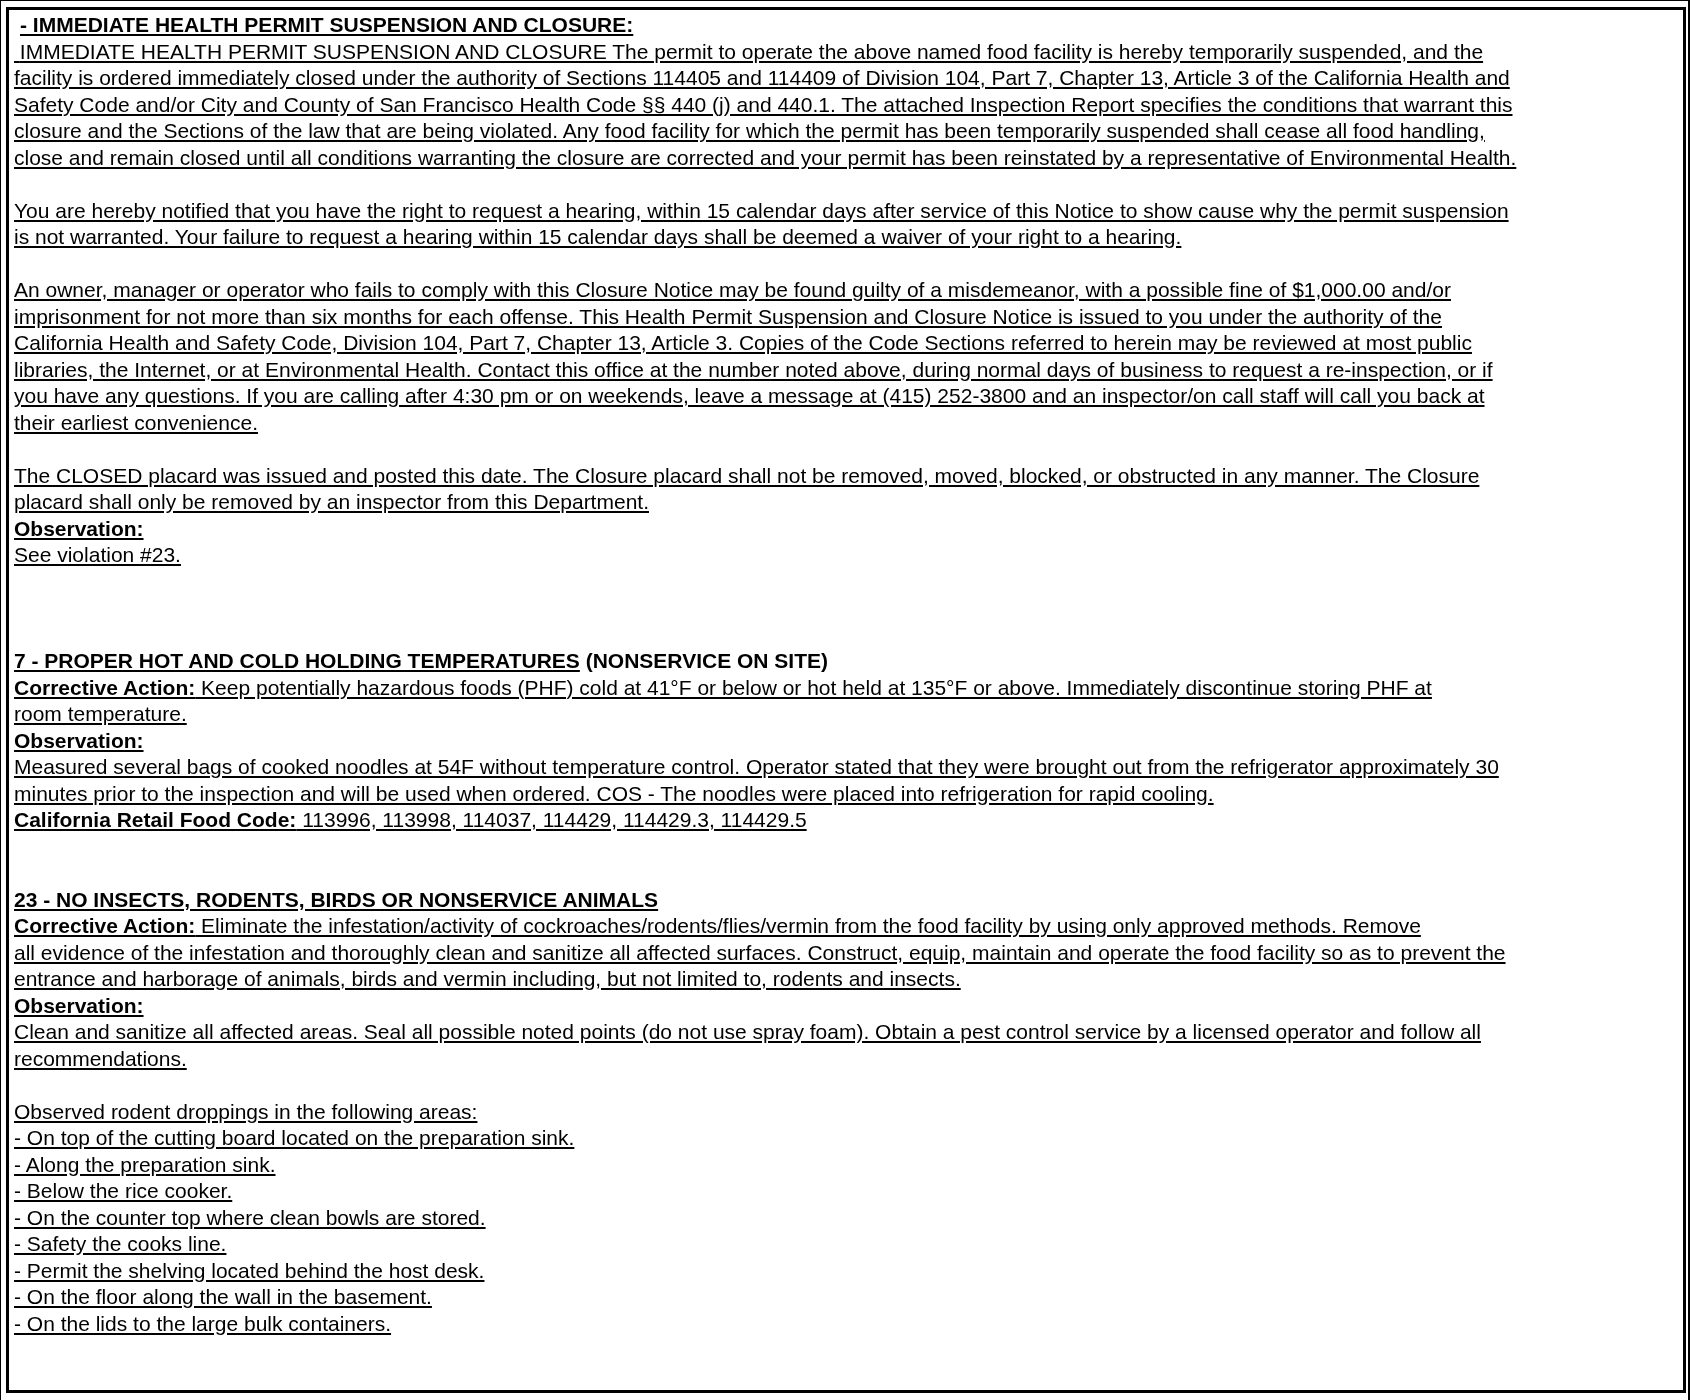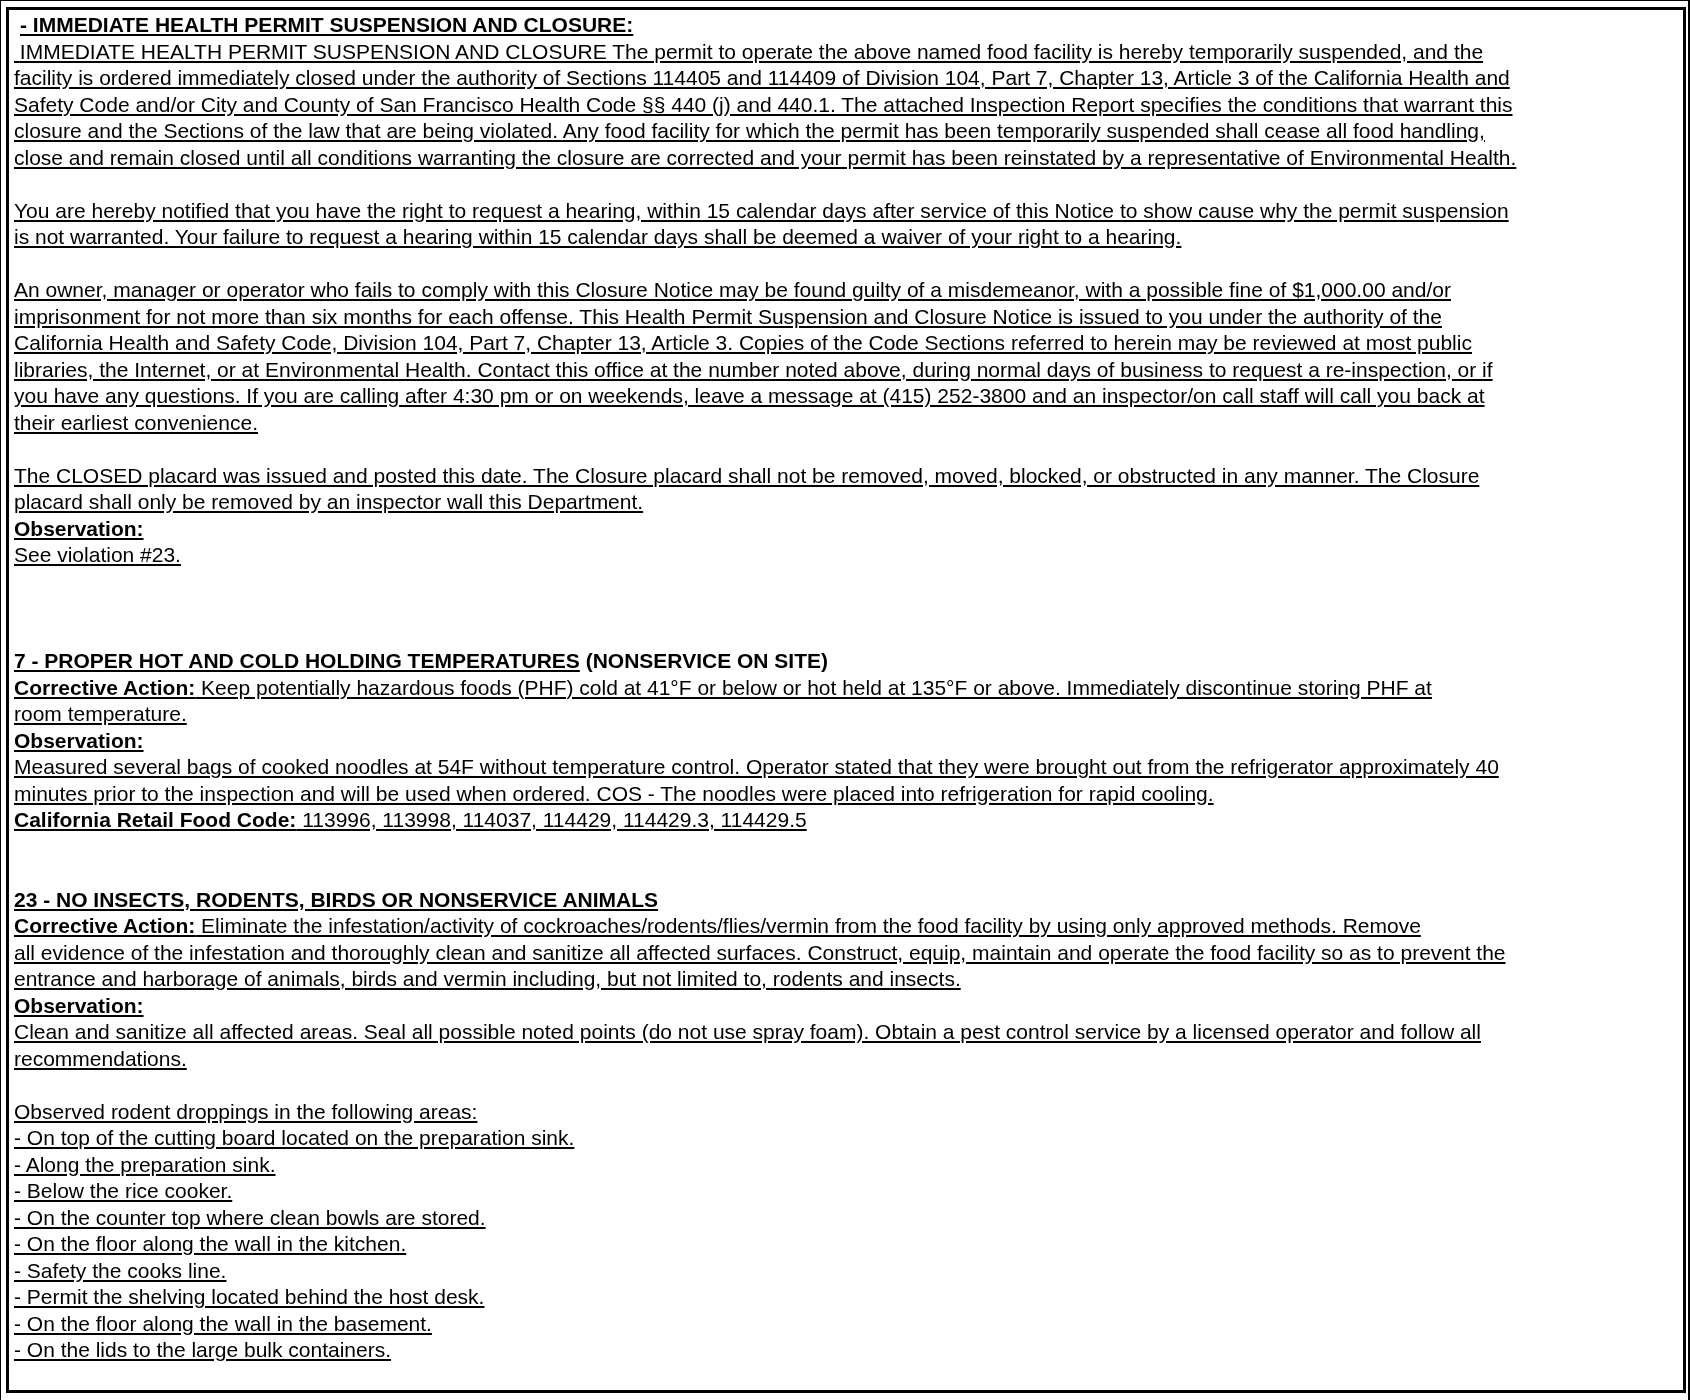--- a/index.html
+++ b/index.html
@@ -64,50 +64,49 @@
 is not warranted. Your failure to request a hearing within 15 calendar days shall be deemed a waiver of your right to a hearing.</div>
     <div class="blank"></div>
     <div class="para">An owner, manager or operator who fails to comply with this Closure Notice may be found guilty of a misdemeanor, with a possible fine of $1,000.00 and/or
 imprisonment for not more than six months for each offense. This Health Permit Suspension and Closure Notice is issued to you under the authority of the
 California Health and Safety Code, Division 104, Part 7, Chapter 13, Article 3. Copies of the Code Sections referred to herein may be reviewed at most public
 libraries, the Internet, or at Environmental Health. Contact this office at the number noted above, during normal days of business to request a re-inspection, or if
 you have any questions. If you are calling after 4:30 pm or on weekends, leave a message at (415) 252-3800 and an inspector/on call staff will call you back at
 their earliest convenience.</div>
     <div class="blank"></div>
     <div class="para">The CLOSED placard was issued and posted this date. The Closure placard shall not be removed, moved, blocked, or obstructed in any manner. The Closure
-placard shall only be removed by an inspector wall this Department.</div>
+placard shall only be removed by an inspector from this Department.</div>
     <div class="para bold">Observation:</div>
     <div class="para">See violation #23.</div>
     <div class="blank"></div>
     <div class="blank"></div>
     <div class="blank"></div>
 
     <h2><span class="u">7 - PROPER HOT AND COLD HOLDING TEMPERATURES</span><span> (NONSERVICE ON SITE)</span></h2>
     <div class="para"><b>Corrective Action:</b><span> Keep potentially hazardous foods (PHF) cold at 41°F or below or hot held at 135°F or above. Immediately discontinue storing PHF at
 room temperature.</span></div>
     <div class="para bold">Observation:</div>
-    <div class="para">Measured several bags of cooked noodles at 54F without temperature control. Operator stated that they were brought out from the refrigerator approximately 40
+    <div class="para">Measured several bags of cooked noodles at 54F without temperature control. Operator stated that they were brought out from the refrigerator approximately 30
 minutes prior to the inspection and will be used when ordered. COS - The noodles were placed into refrigeration for rapid cooling.</div>
     <div class="para"><b>California Retail Food Code:</b><span> 113996, 113998, 114037, 114429, 114429.3, 114429.5</span></div>
     <div class="blank"></div>
     <div class="blank"></div>
 
     <h2><span class="u">23 - NO INSECTS, RODENTS, BIRDS OR NONSERVICE ANIMALS</span></h2>
     <div class="para"><b>Corrective Action:</b><span> Eliminate the infestation/activity of cockroaches/rodents/flies/vermin from the food facility by using only approved methods. Remove
 all evidence of the infestation and thoroughly clean and sanitize all affected surfaces. Construct, equip, maintain and operate the food facility so as to prevent the
 entrance and harborage of animals, birds and vermin including, but not limited to, rodents and insects.</span></div>
     <div class="para bold">Observation:</div>
     <div class="para">Clean and sanitize all affected areas. Seal all possible noted points (do not use spray foam). Obtain a pest control service by a licensed operator and follow all
 recommendations.</div>
     <div class="blank"></div>
     <div class="para">Observed rodent droppings in the following areas:</div>
     <div class="para">- On top of the cutting board located on the preparation sink.</div>
     <div class="para">- Along the preparation sink.</div>
     <div class="para">- Below the rice cooker.</div>
     <div class="para">- On the counter top where clean bowls are stored.</div>
-    <div class="para">- On the floor along the wall in the kitchen.</div>
     <div class="para">- Safety the cooks line.</div>
     <div class="para">- Permit the shelving located behind the host desk.</div>
     <div class="para">- On the floor along the wall in the basement.</div>
     <div class="para">- On the lids to the large bulk containers.</div>
 
   </div>
 </div>
 
 </body></html>

